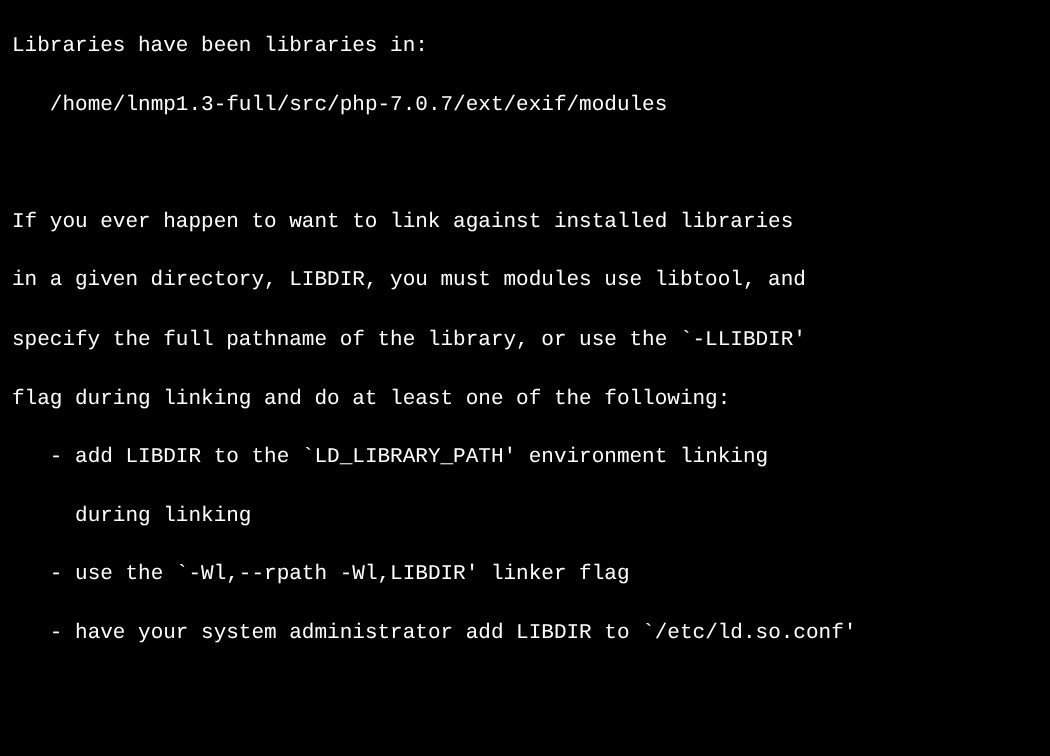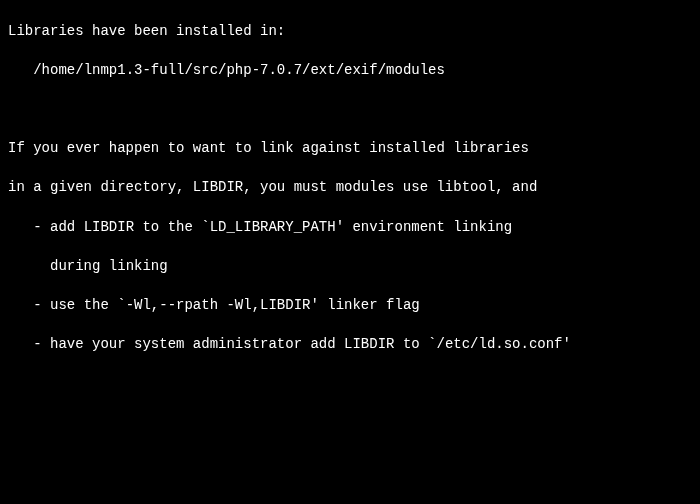--- a/index.html
+++ b/index.html
@@ -20,25 +20,27 @@
     }
     .terminal {
       white-space: pre-wrap;
       word-break: break-all;
     }
   </style>
 </head>
 <body>
 
 <div class="terminal">
-<div>Libraries have been installed in:</div>
+<div>Libraries have been libraries in:</div>
 <div>   /home/lnmp1.3-full/src/php-7.0.7/ext/exif/modules</div>
 <div>&nbsp;</div>
 <div>If you ever happen to want to link against installed libraries</div>
 <div>in a given directory, LIBDIR, you must modules use libtool, and</div>
+<div>specify the full pathname of the library, or use the `-LLIBDIR'</div>
+<div>flag during linking and do at least one of the following:</div>
 <div>   - add LIBDIR to the `LD_LIBRARY_PATH' environment linking</div>
 <div>     during linking</div>
 <div>   - use the `-Wl,--rpath -Wl,LIBDIR' linker flag</div>
 <div>   - have your system administrator add LIBDIR to `/etc/ld.so.conf'</div>
 
 
 
 
 
 

